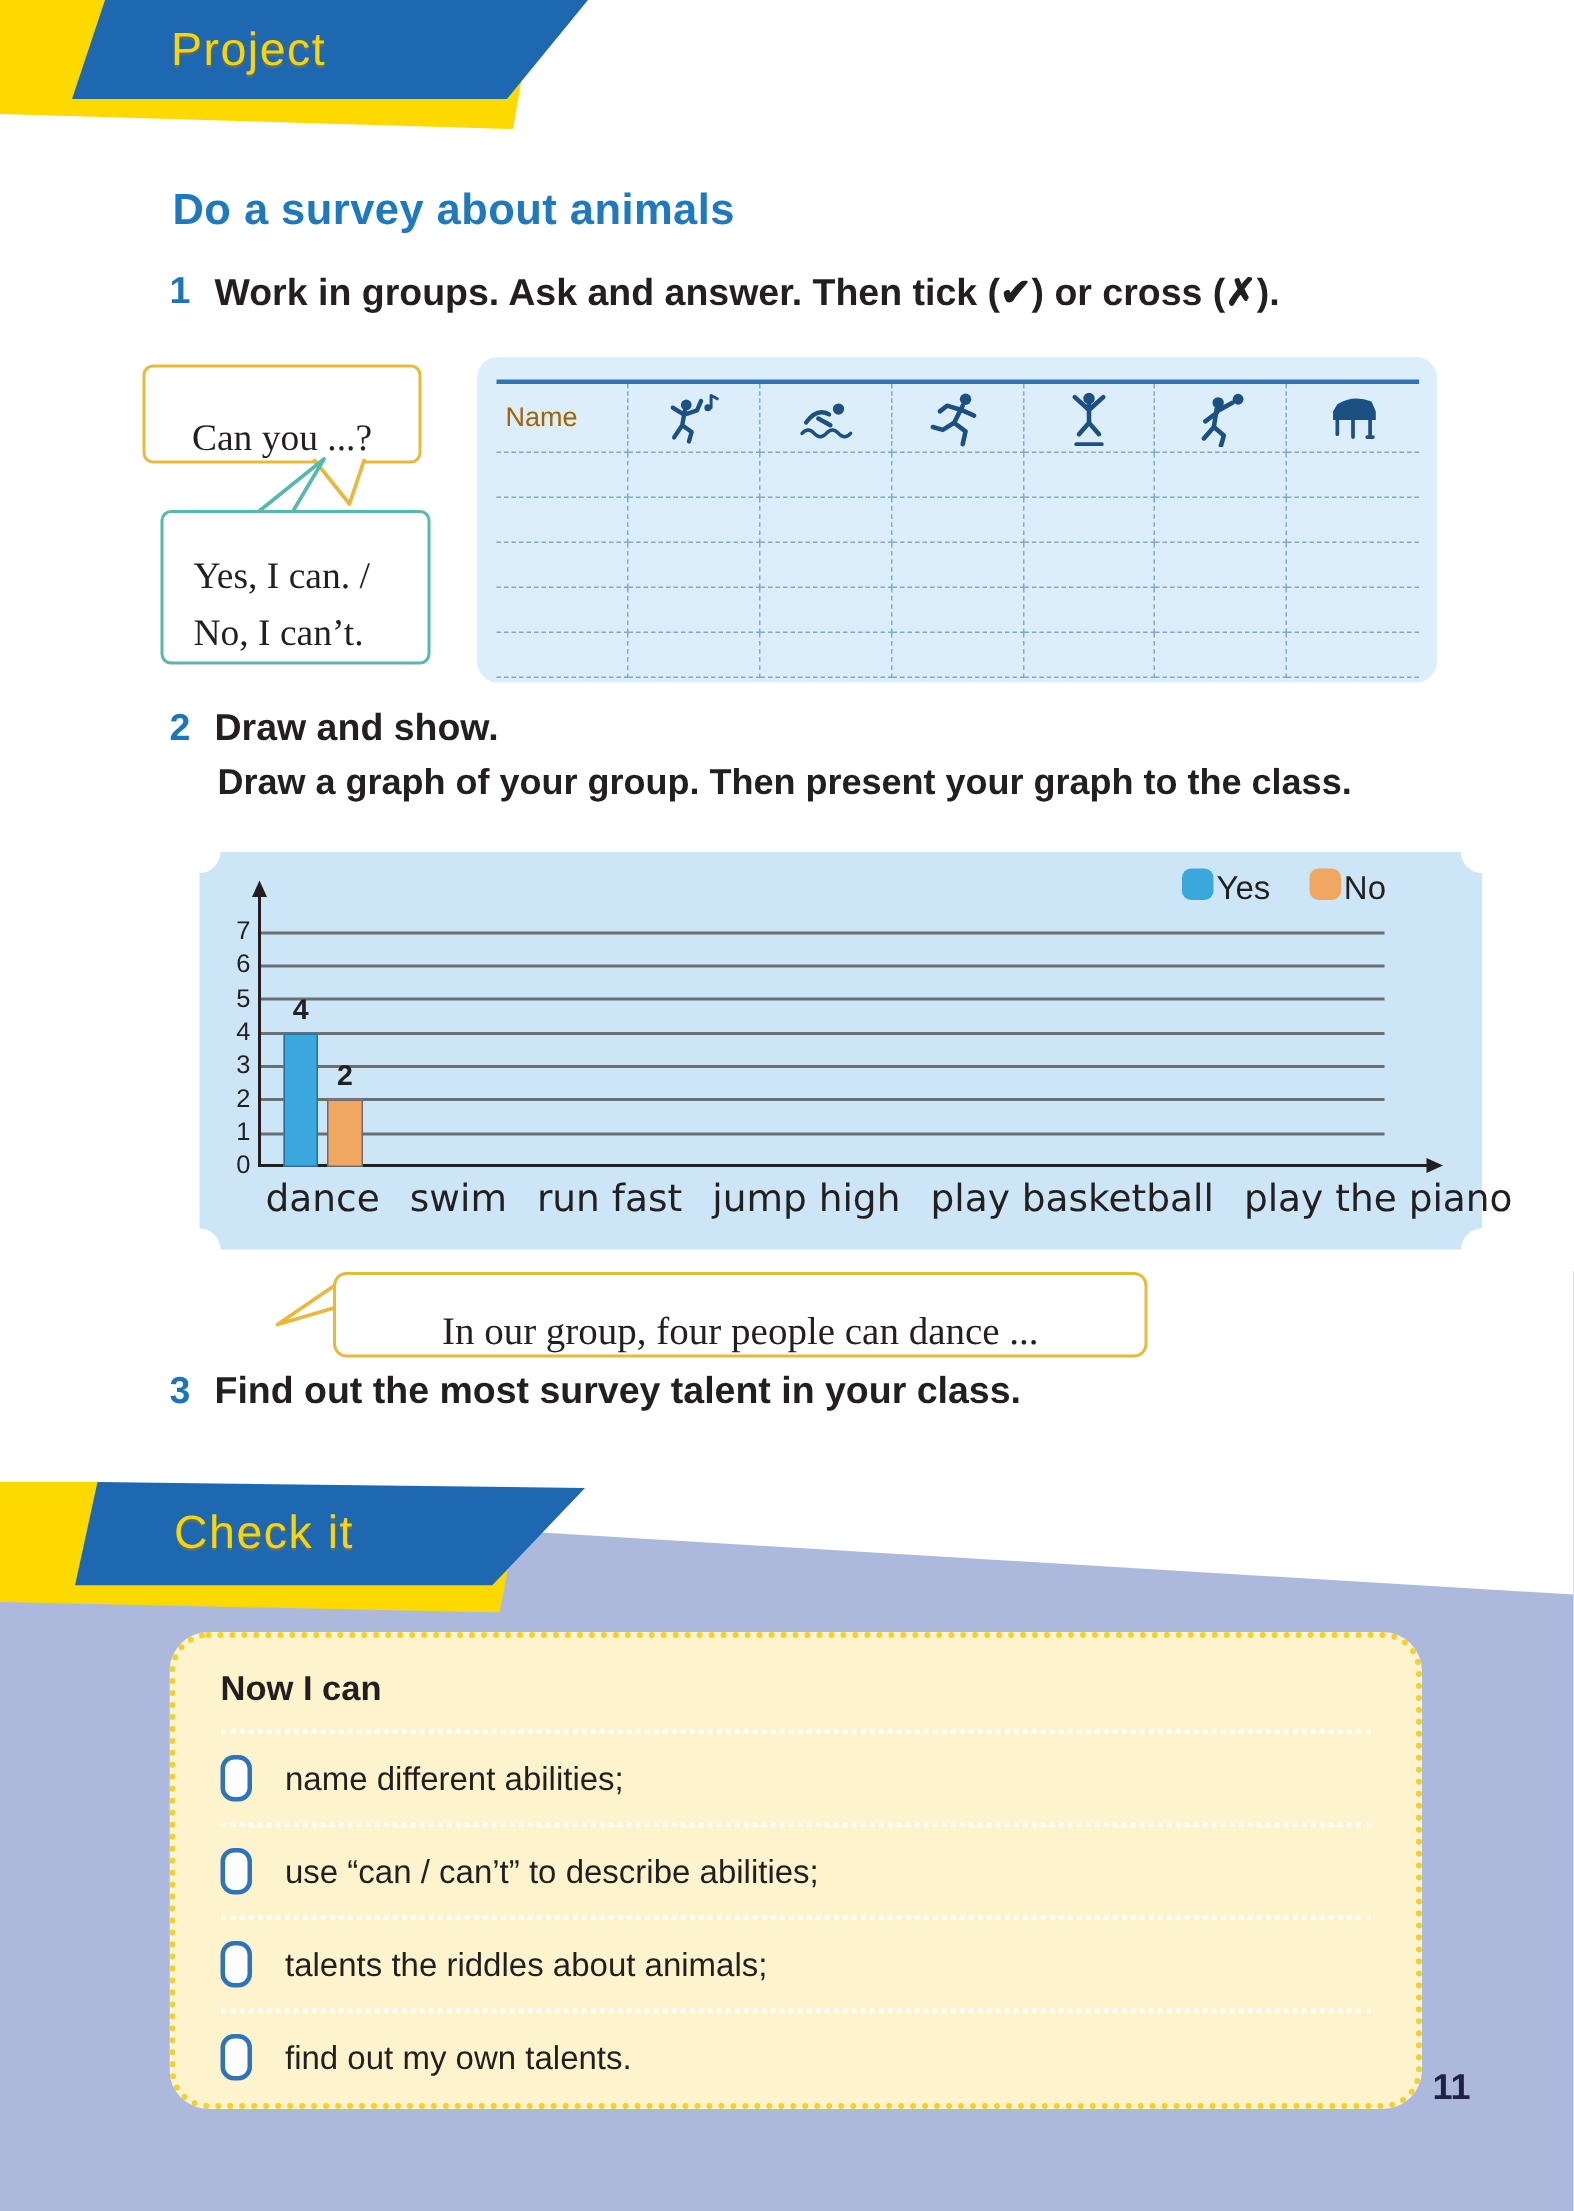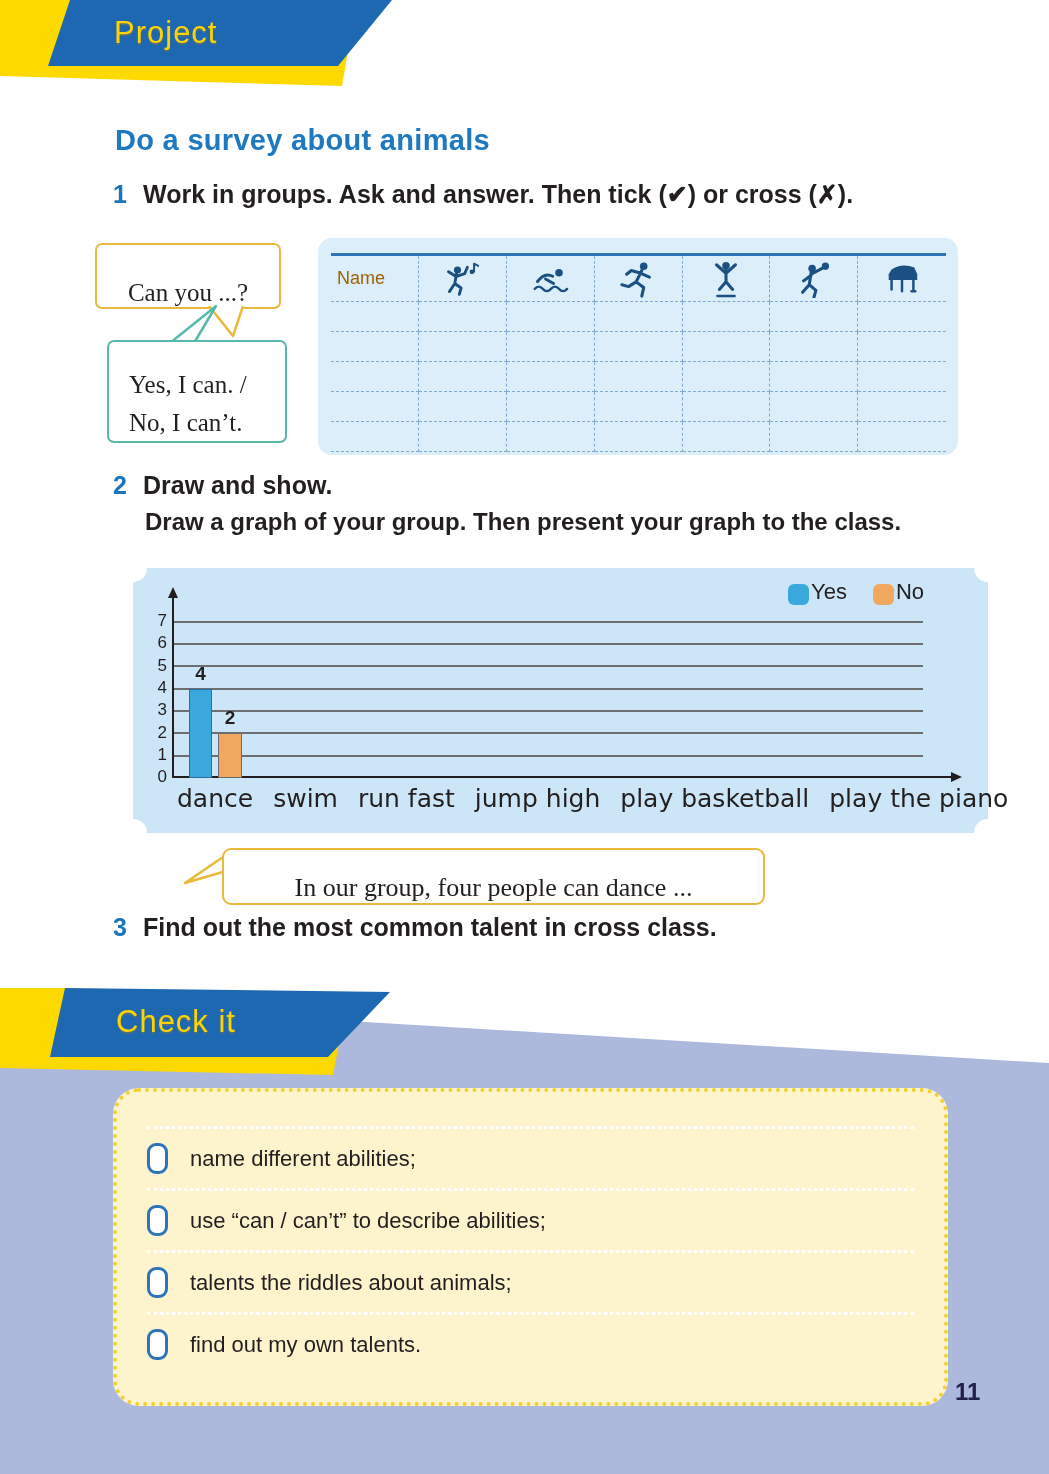--- a/index.html
+++ b/index.html
@@ -63,21 +63,21 @@
   .sg-cell svg { display:block; }
 
   
   #chart-panel { left:133px; top:568px; width:855px; height:265px;
     background:#cde6f7; border-radius:14px; }
   .notch { position:absolute; width:28px; height:28px; border-radius:50%; background:#fff; }
   #chart-title { position:absolute; left:0; right:0; top:10px; text-align:center;
     font-size:24px; font-weight:bold; }
   #legend { position:absolute; left:655px; top:11px; display:flex; gap:26px;
     font-size:22px; }
-  .leg-item { display:flex; align-items:flex-end; gap:2px; }
+  .leg-item { display:flex; align-items:flex-start; gap:2px; }
   .swatch { width:21px; height:21px; border-radius:6px; }
   .swatch.yes { background:#3aa8dc; }
   .swatch.no  { background:#f0a860; }
   .ytick { position:absolute; left:8px; width:26px; text-align:right;
     font-size:17px; color:#231f20; }
   .gridline { position:absolute; left:39px; width:751px; height:1.7px; background:#6d6e71; }
   #yaxis { position:absolute; left:39px; top:28px; width:2px; height:182px; background:#231f20; }
   #yaxis-arrow { position:absolute; left:35px; top:19px; width:0; height:0;
     border-left:5px solid transparent; border-right:5px solid transparent;
     border-bottom:11px solid #231f20; }
@@ -285,30 +285,31 @@
 
 <svg class="tail" style="left:182px;top:853px" width="46" height="36">
   <path d="M44 2 L3 30 L44 18" fill="#fff" stroke="#e9b93c" stroke-width="2.5" stroke-linejoin="round"></path>
 </svg>
 <div class="abs bubble hand" id="bubble-c">
   <span>In our group, four people can dance ...</span>
 </div>
 
 <div class="abs task" id="task3">
   <span class="num">3</span>
-  <span>Find out the most common talent in cross class.</span>
+  <span>Find out the most survey talent in your class.</span>
 </div>
 
 <div class="abs" id="lavender"></div>
 <div class="abs banner-yellow" id="check-yellow"></div>
 <div class="abs banner-blue" id="check-blue">
   <span class="banner-text">Check it</span>
 </div>
 
 <div class="abs" id="now-box">
+  <div id="now-title">Now I can</div>
   <div class="dotted-sep"></div>
 
   <div class="check-item">
     <span class="cbx"></span>
     <span class="lbl">name different abilities;</span>
   </div>
   <div class="dotted-sep" style="margin-top:0"></div>
 
   <div class="check-item">
     <span class="cbx"></span>

